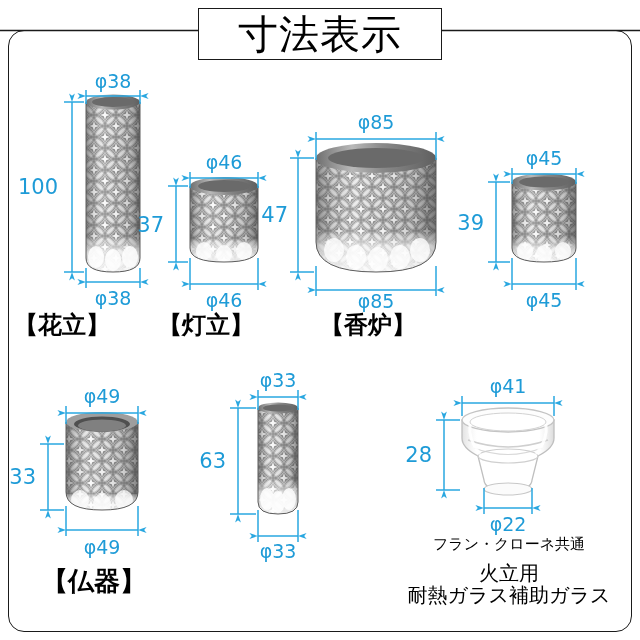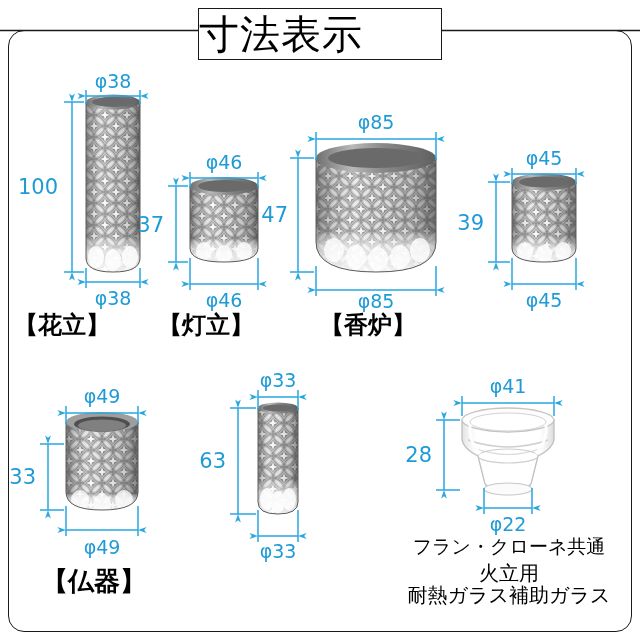--- a/index.html
+++ b/index.html
@@ -27,21 +27,21 @@
     background: transparent;
   }
 
   
   .title-box {
     position: absolute;
     left: 198px; top: 8px;
     width: 244px; height: 52px;
     border: 1.7px solid #1a1a1a;
     background: #ffffff;
-    display: flex; align-items: center; justify-content: flex-start;
+    display: flex; align-items: center; justify-content: center;
     z-index: 5;
   }
   .title-text {
     font-family: "DejaVu Sans", "Liberation Sans", sans-serif;
     font-size: 40px;
     line-height: 1;
     letter-spacing: 1px;
     color: #000000;
     white-space: nowrap;
   }
@@ -63,21 +63,21 @@
   .cap-row2 { font-size: 26px; top: 568px; }
 
   .sub-caption {
     position: absolute;
     font-family: "DejaVu Sans", "Liberation Sans", sans-serif;
     color: #000000;
     white-space: nowrap;
     text-align: center;
     line-height: 1.12;
   }
-  .sub-note   { font-size: 19px; top: 536px; left: 404px; width: 210px; }
+  .sub-note   { font-size: 15px; top: 536px; left: 404px; width: 210px; }
   .sub-glass  { font-size: 20px; font-weight: normal; top: 562px; left: 384px; width: 250px; }
 </style>
 </head>
 <body>
 
 <div id="page">
 
   <div class="frame"></div>
 
   <svg style="position:absolute;left:0;top:0;width:640px;height:70px;z-index:4;">

